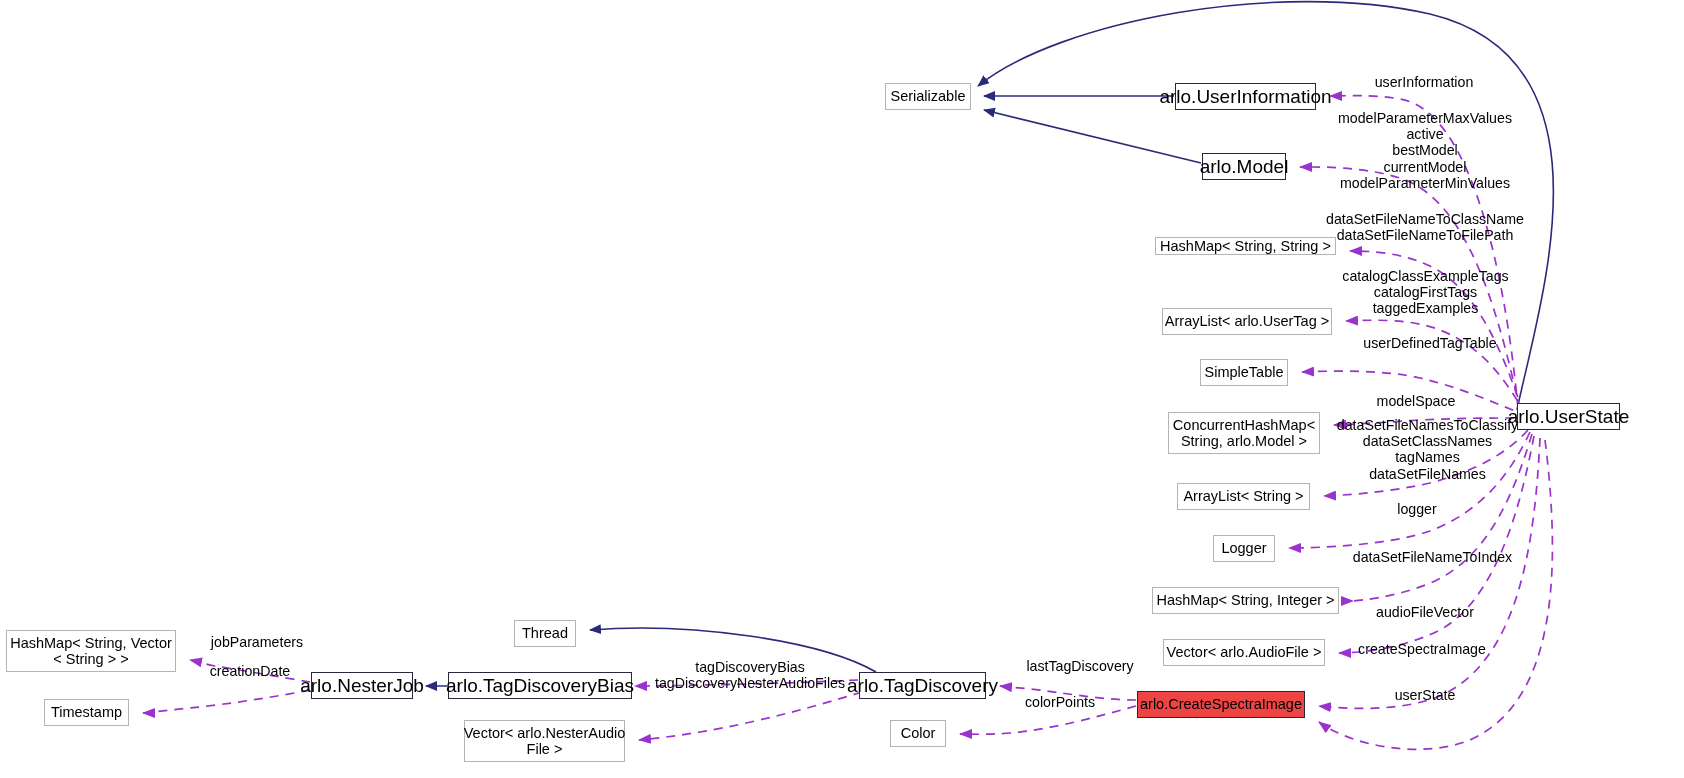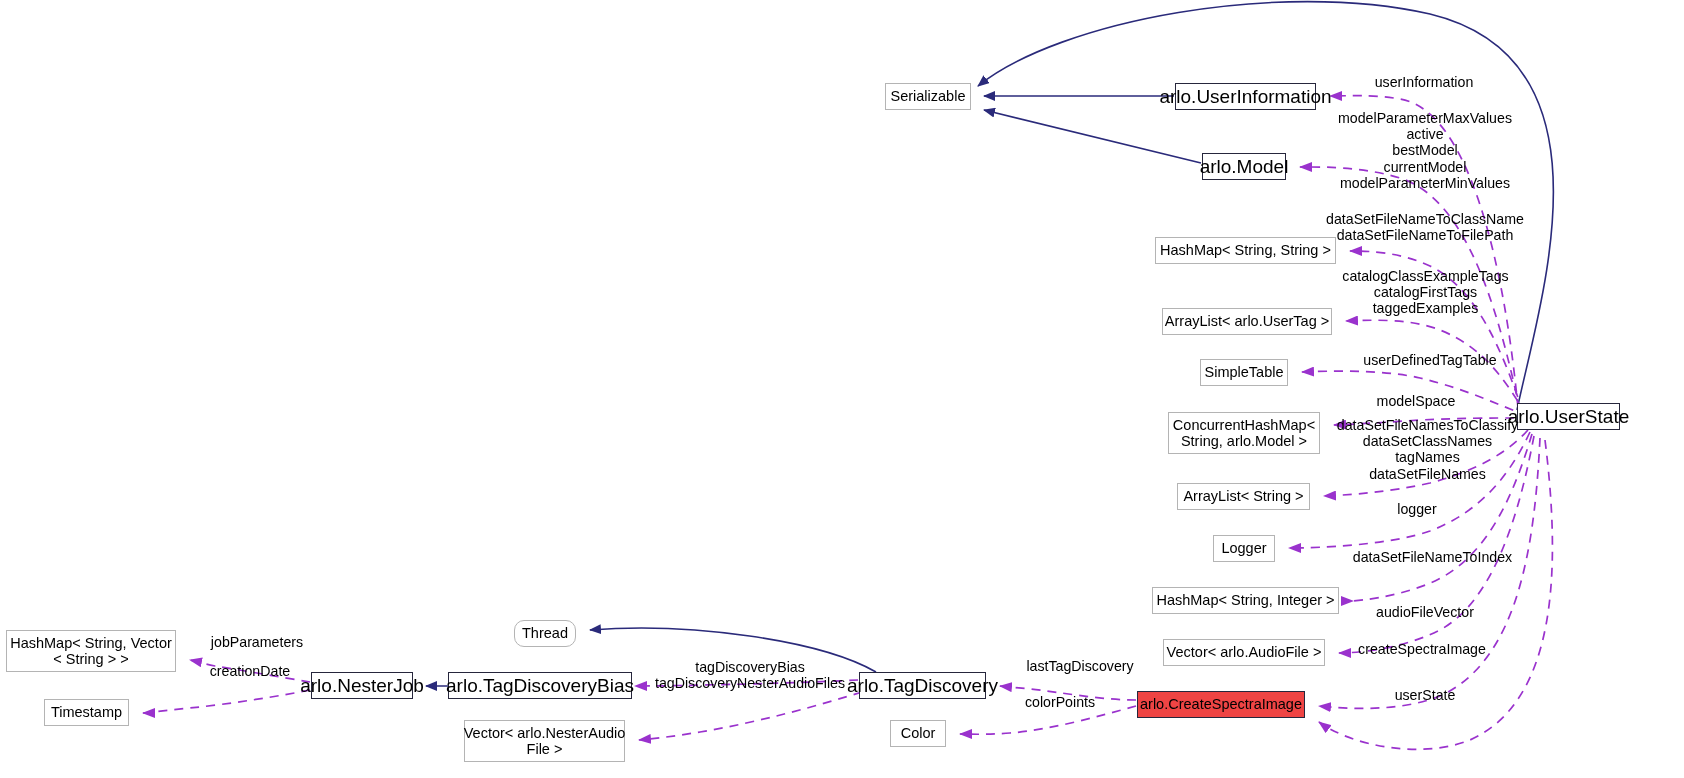--- a/index.html
+++ b/index.html
@@ -115,21 +115,21 @@
       <path d="M310,690 C280,696 230,704 190,708 C160,711 145,713 143,713"></path>
     </g>
   </svg>
 
   <div class="node plain" style="left:885px; top:83px; width:86px; height:27px;">Serializable</div>
 
   <div class="node bold" style="left:1175px; top:83px; width:141px; height:27px;">arlo.UserInformation</div>
 
   <div class="node bold" style="left:1202px; top:153px; width:84px; height:27px;">arlo.Model</div>
 
-  <div class="node plain" style="left:1155px; top:237px; width:181px; height:27px;">HashMap&lt; String, String &gt;</div>
+  <div class="node plain" style="left:1155px; top:237px; width:181px; height:18px;">HashMap&lt; String, String &gt;</div>
 
   <div class="node plain" style="left:1162px; top:308px; width:170px; height:27px;">ArrayList&lt; arlo.UserTag &gt;</div>
 
   <div class="node plain" style="left:1200px; top:359px; width:88px; height:27px;">SimpleTable</div>
 
   <div class="node plain" style="left:1168px; top:412px; width:152px; height:42px;">ConcurrentHashMap&lt;
 String, arlo.Model &gt;</div>
 
   <div class="node plain" style="left:1177px; top:483px; width:133px; height:27px;">ArrayList&lt; String &gt;</div>
 
@@ -138,21 +138,21 @@
   <div class="node plain" style="left:1152px; top:587px; width:187px; height:27px;">HashMap&lt; String, Integer &gt;</div>
 
   <div class="node plain" style="left:1163px; top:639px; width:162px; height:27px;">Vector&lt; arlo.AudioFile &gt;</div>
 
   <div class="node bold" style="left:1517px; top:403px; width:103px; height:27px;">arlo.UserState</div>
 
   <div class="node highlight" style="left:1137px; top:691px; width:168px; height:27px;">arlo.CreateSpectraImage</div>
 
   <div class="node bold" style="left:859px; top:672px; width:127px; height:27px;">arlo.TagDiscovery</div>
 
-  <div class="node plain" style="left:514px; top:620px; width:62px; height:27px;border-radius:10px;">Thread</div>
+  <div class="node plain" style="left:514px; top:620px; width:62px; height:27px;">Thread</div>
 
   <div class="node bold" style="left:448px; top:672px; width:184px; height:27px;">arlo.TagDiscoveryBias</div>
 
   <div class="node bold" style="left:311px; top:672px; width:102px; height:27px;">arlo.NesterJob</div>
 
   <div class="node plain" style="left:464px; top:720px; width:161px; height:42px;">Vector&lt; arlo.NesterAudio
 File &gt;</div>
 
   <div class="node plain" style="left:890px; top:720px; width:56px; height:27px;">Color</div>
 
@@ -169,21 +169,21 @@
   <div class="edge-label" style="left:1310px; top:110px; width:230px;">modelParameterMaxValues
 active
 bestModel
 currentModel
 modelParameterMinValues</div>
 
   <div class="edge-label" style="left:1323px; top:268px; width:205px;">catalogClassExampleTags
 catalogFirstTags
 taggedExamples</div>
 
-  <div class="edge-label" style="left:1340px; top:352px; width:180px;">userDefinedTagTable</div>
+  <div class="edge-label" style="left:1340px; top:335px; width:180px;">userDefinedTagTable</div>
 
   <div class="edge-label" style="left:1356px; top:393px; width:120px;">modelSpace</div>
 
   <div class="edge-label" style="left:1305px; top:417px; width:245px;">dataSetFileNamesToClassify
 dataSetClassNames
 tagNames
 dataSetFileNames</div>
 
   <div class="edge-label" style="left:1382px; top:501px; width:70px;">logger</div>
 

